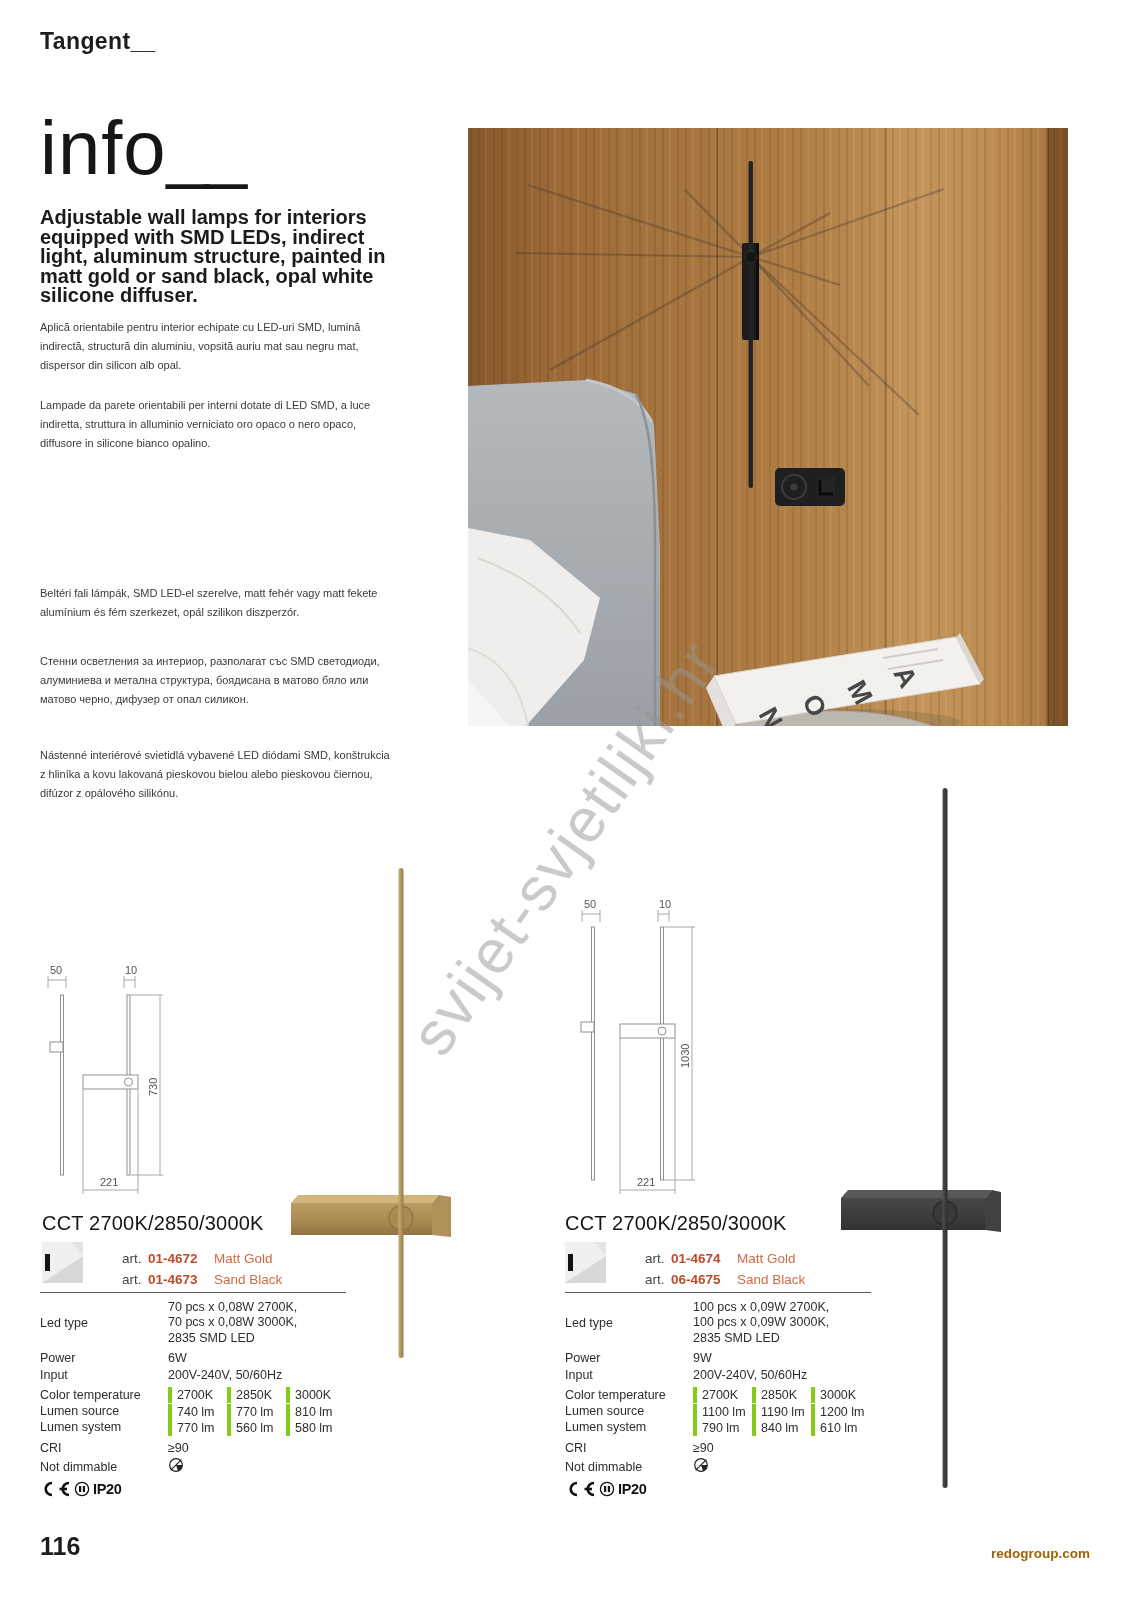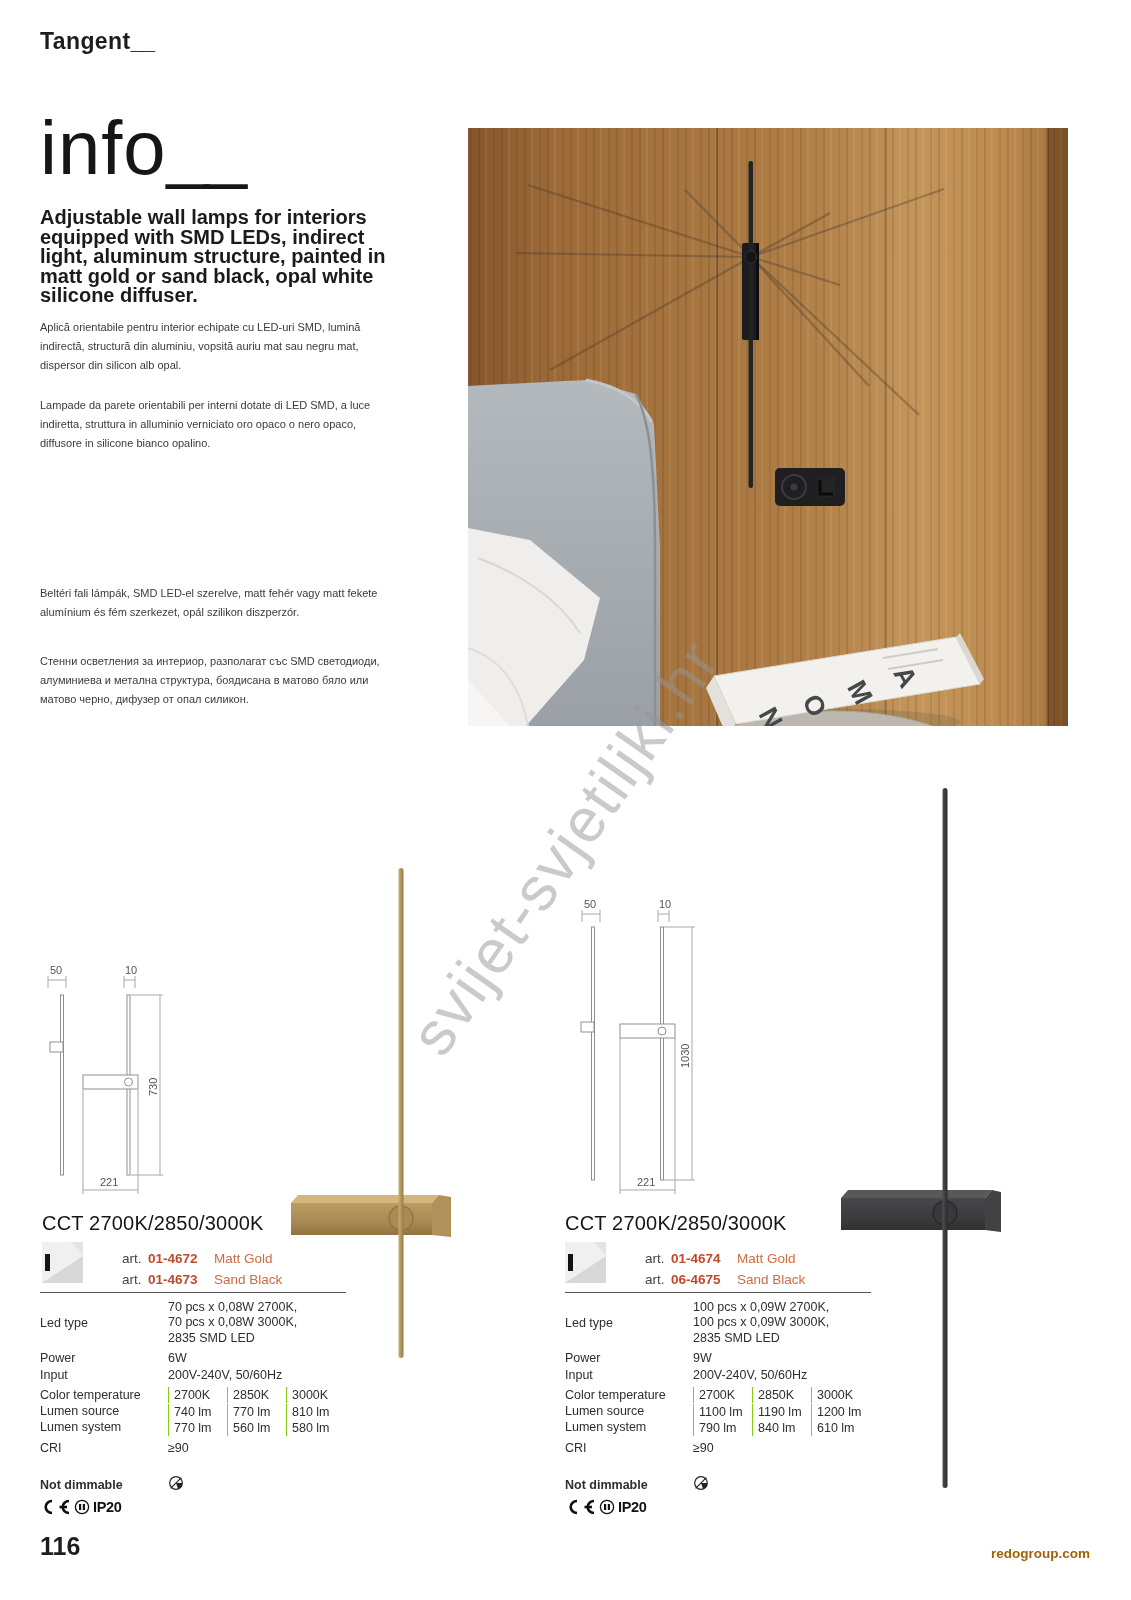--- a/index.html
+++ b/index.html
@@ -44,45 +44,46 @@
 
   .spec { position:absolute; width:306px; border-top:1px solid #555; font-size:12.5px; color:#2e2e2e; }
   .spec-left  { left:40px;  top:1292px; }
   .spec-right { left:565px; top:1292px; }
   .srow { display:flex; align-items:center; min-height:17px; }
   .srow.first { padding-top:4px; min-height:56px; align-items:center; }
   .slbl { width:128px; flex:0 0 auto; }
   .sval { flex:1; }
   .preline { white-space:pre-line; line-height:15.5px; }
   .cols { display:flex; flex:1; }
-  .cell { width:59px; border-left:1px solid #84cc16; padding-left:5px; }
+  .cell { width:59px; border-left:4px solid #84cc16; padding-left:5px; }
   .trow { min-height:18px; }
   .lrow { min-height:16px; align-items:flex-start; }
   .lrow .cell, .trow .cell { padding-top:1px; padding-bottom:1px; }
   .cri-row { margin-top:3px; }
-  .dim-row { margin-top:19px;font-weight:bold; }
+  .dim-row { margin-top:1px; }
   .certs { display:flex; align-items:center; gap:3px; margin-top:4px; height:18px; }
   .ip { font-weight:700; font-size:14.5px; color:#111; letter-spacing:-.3px; }
 
   .page-num { position:absolute; left:40px; top:1532px; font-size:25px; font-weight:600; color:#1d1d1d; }
   .site { position:absolute; right:41px; top:1546px; font-size:13.5px; color:#a16207;font-weight:bold; }
 </style>
 </head>
 <body>
 
 <div class="page">
 
   <div class="brand"><span>Tangent</span><span class="suffix">__</span></div>
   <div class="info-title"><span>info</span><span class="suffix">__</span></div>
 
   <p class="para en" style="top:208px">Adjustable wall lamps for interiors equipped with SMD LEDs, indirect light, aluminum structure, painted in matt gold or sand black, opal white silicone diffuser.</p>
   <p class="para" style="top:318px">Aplică orientabile pentru interior echipate cu LED-uri SMD, lumină indirectă, structură din aluminiu, vopsită auriu mat sau negru mat, dispersor din silicon alb opal.</p>
   <p class="para" style="top:396px">Lampade da parete orientabili per interni dotate di LED SMD, a luce indiretta, struttura in alluminio verniciato oro opaco o nero opaco, diffusore in silicone bianco opalino.</p>
   <p class="para" style="top:584px">Beltéri fali lámpák, SMD LED-el szerelve, matt fehér vagy matt fekete alumínium és fém szerkezet, opál szilikon diszperzór.</p>
   <p class="para" style="top:652px">Стенни осветления за интериор, разполагат със SMD светодиоди, алуминиева и метална структура, боядисана в матово бяло или матово черно, дифузер от опал силикон.</p>
+  <p class="para" style="top:746px">Nástenné interiérové svietidlá vybavené LED diódami SMD, konštrukcia z hliníka a kovu lakovaná pieskovou bielou alebo pieskovou čiernou, difúzor z opálového silikónu.</p>
 
   <svg class="photo" viewBox="0 0 600 598">
     <defs>
       <linearGradient id="wood" x1="0" y1="0" x2="1" y2="0">
         <stop offset="0" stop-color="#84562b"></stop>
           <stop offset=".14" stop-color="#9c6a38"></stop>
         <stop offset=".34" stop-color="#a5743f"></stop>
           <stop offset=".55" stop-color="#b07f47"></stop>
         <stop offset=".75" stop-color="#c2945a"></stop>
           <stop offset=".9" stop-color="#b8854c"></stop>

